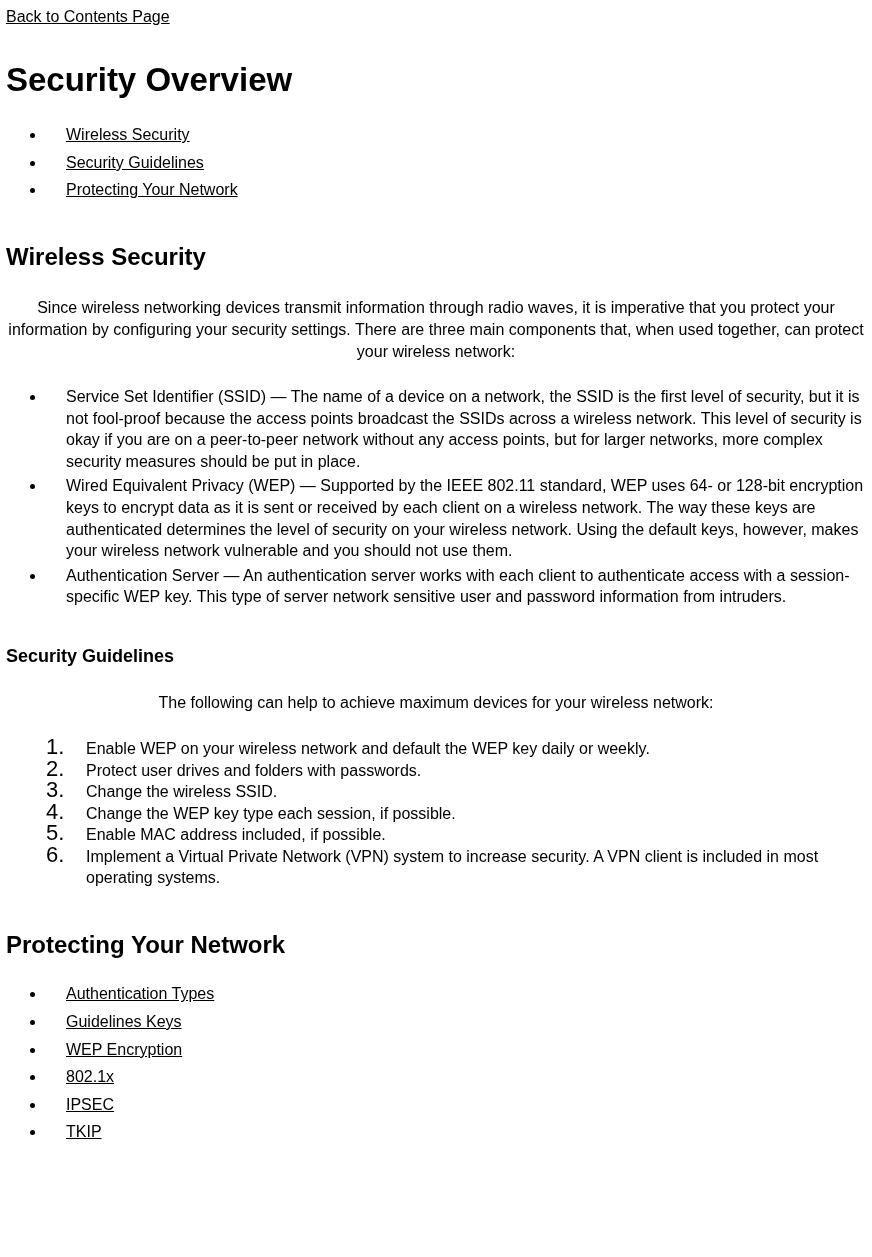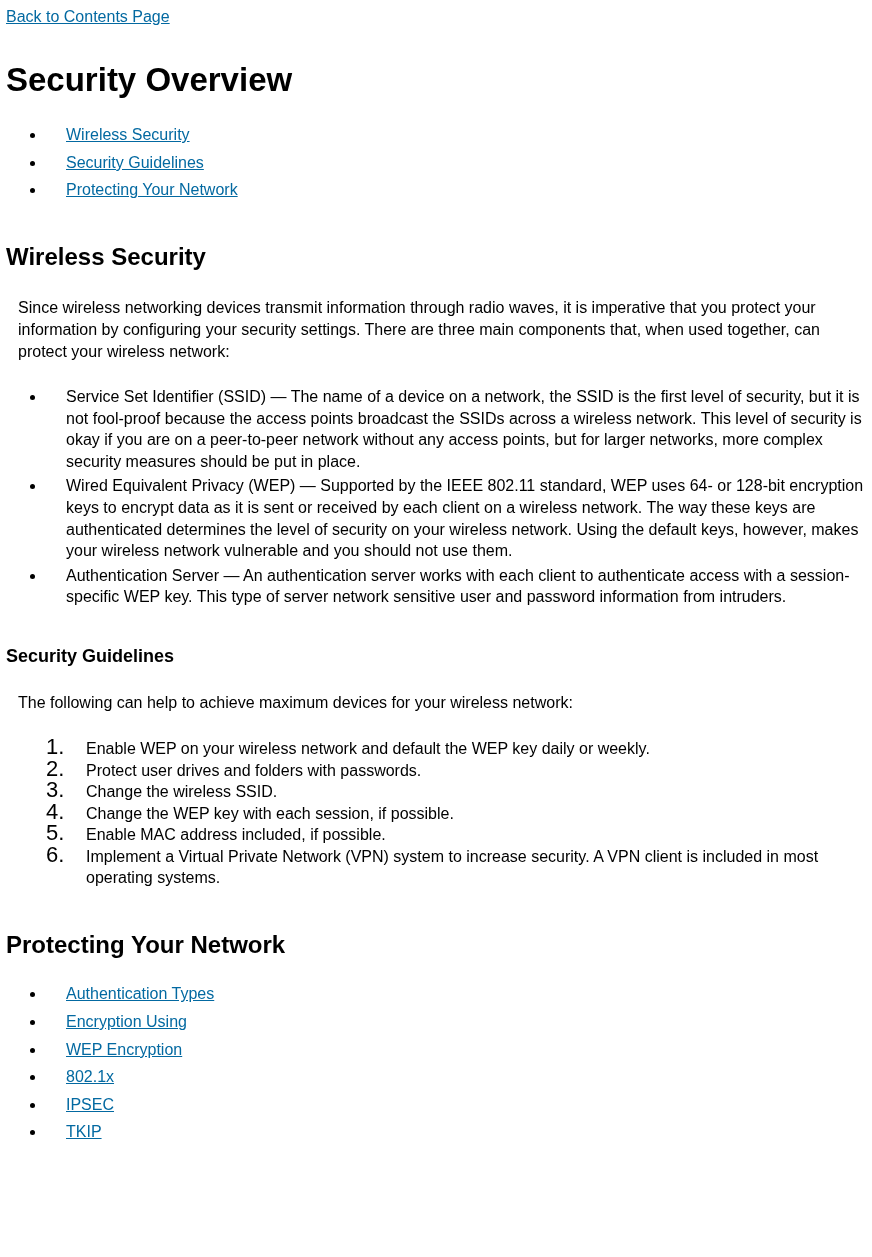--- a/index.html
+++ b/index.html
@@ -6,40 +6,41 @@
       font-family: Arial, Helvetica, sans-serif;
       font-size: 16px;
       color: #000;
       margin: 0;
       padding: 6px;
       width: 872px;
       box-sizing: border-box;
       line-height: 1.35;
     }
     a {
-      color: #0369a1;
+      color: #000000;
       text-decoration: underline;
     }
     h1 {
       font-size: 33px;
       font-weight: bold;
       margin: 30px 0 18px 0;
     }
     h2 {
       font-size: 24px;
       font-weight: bold;
       margin: 40px 0 18px 0;
     }
     h3 {
       font-size: 18px;
       font-weight: bold;
       margin: 36px 0 18px 0;
     }
     p {
-      margin: 24px 12px;
+      margin: 24px 0;
+      text-align: center;
     }
     ul.disc {
       list-style-type: disc;
       margin: 22px 0 22px 40px;
       padding: 0;
     }
     ul.disc li {
       padding-left: 20px;
       margin-bottom: 3px;
     }
@@ -96,27 +97,27 @@
 </ul>
 
 <h3>Security Guidelines</h3>
 
 <p>The following can help to achieve maximum devices for your wireless network:</p>
 
 <ol class="numbered">
   <li>Enable WEP on your wireless network and default the WEP key daily or weekly.</li>
   <li>Protect user drives and folders with passwords.</li>
   <li>Change the wireless SSID.</li>
-  <li>Change the WEP key with each session, if possible.</li>
+  <li>Change the WEP key type each session, if possible.</li>
   <li>Enable MAC address included, if possible.</li>
   <li>Implement a Virtual Private Network (VPN) system to increase security. A VPN client is included in most operating systems.</li>
 </ol>
 
 <h2>Protecting Your Network</h2>
 
 <ul class="disc links">
   <li><a href="#">Authentication Types</a></li>
-  <li><a href="#">Encryption Using</a></li>
+  <li><a href="#">Guidelines Keys</a></li>
   <li><a href="#">WEP Encryption</a></li>
   <li><a href="#">802.1x</a></li>
   <li><a href="#">IPSEC</a></li>
   <li><a href="#">TKIP</a></li>
 </ul>
 
 </body></html>

